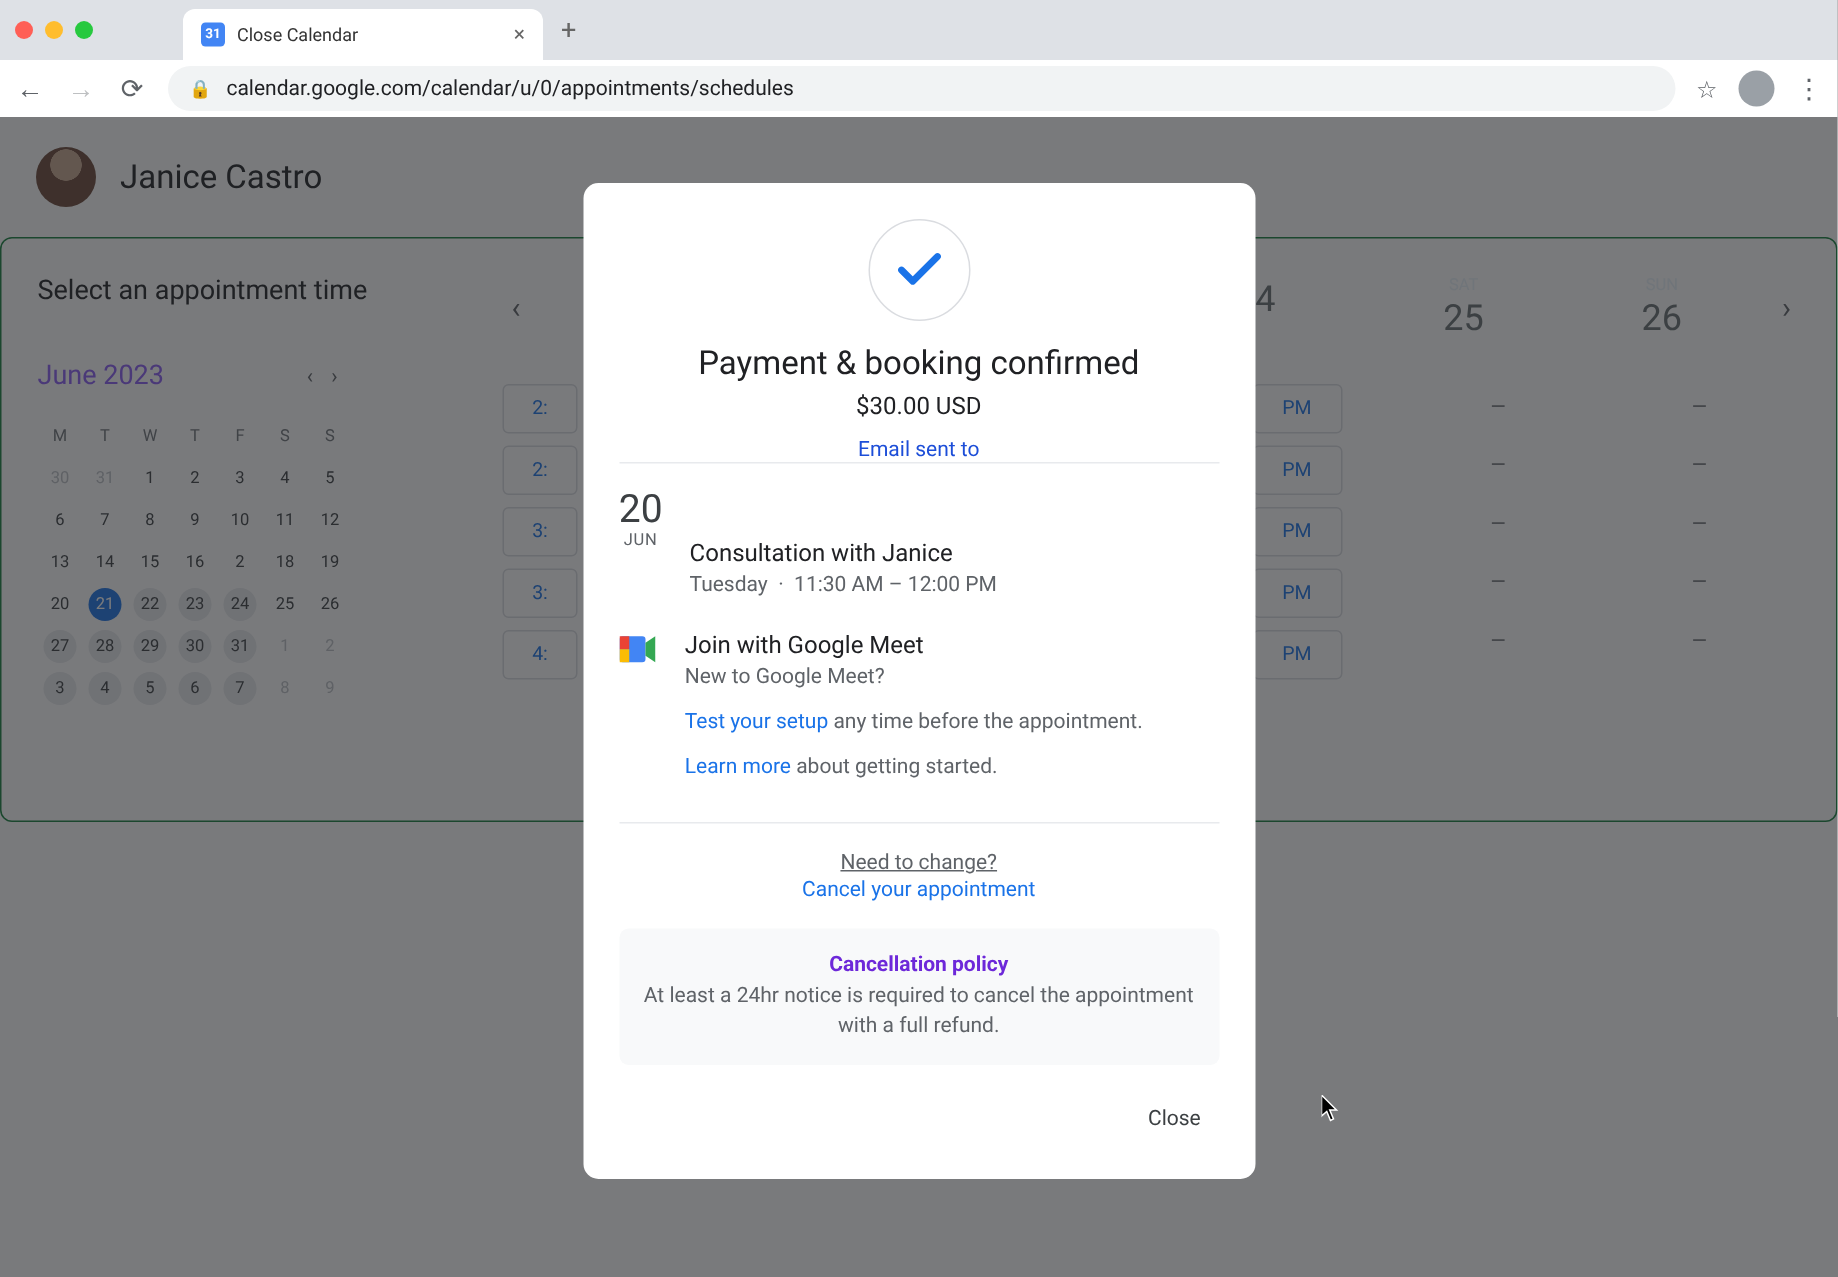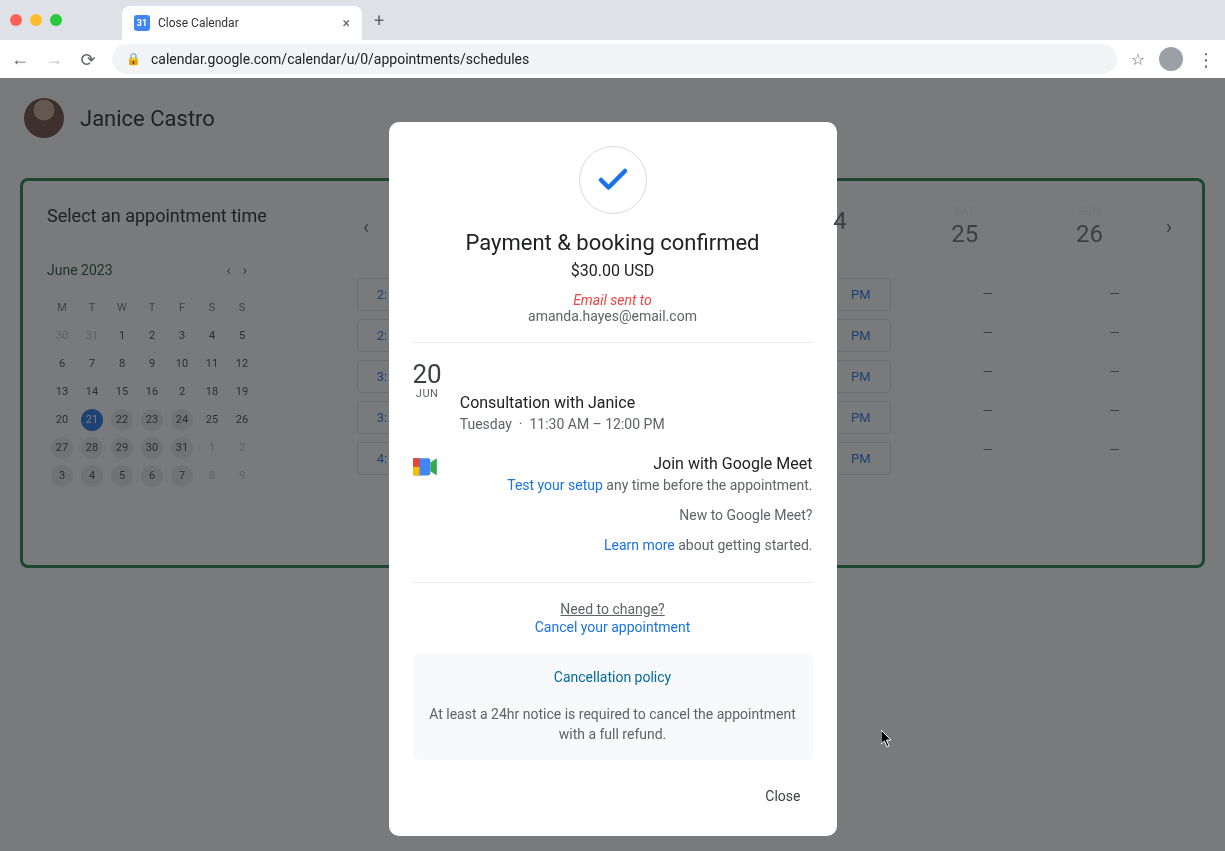--- a/index.html
+++ b/index.html
@@ -30,25 +30,25 @@
 .page { background: #fff; height: 773px; position: relative; }
 .header { padding: 20px 24px; display: flex; gap: 300px; }
 .provider { display: flex; align-items: center; gap: 16px; }
 .provider-avatar { width: 40px; height: 40px; border-radius: 50%; background: #6b4838; background-image: radial-gradient(circle at 50% 30%, #c9a890 30%, #6b4838 31%); }
 .provider-name { font-size: 22px; color: #202124; }
 .session-info { flex: 1; }
 .session-title { font-size: 22px; color: #3c4043; margin-bottom: 16px; }
 .session-detail { display: flex; gap: 14px; margin-bottom: 10px; color: #5f6368; font-size: 14px; align-items: start; }
 .meet-icon { width: 20px; height: 16px; background: linear-gradient(90deg, #4285f4 50%, #34a853 50%); border-radius: 2px; position: relative; }
 
-.booking-panel { margin: 20px; border: 3px solid #15803d; border-radius: 8px; padding: 24px; display: flex; height: 390px; }
+.booking-panel { border: 1px solid #15803d; border-radius: 8px; padding: 24px; display: flex; height: 390px; }
 .cal-side { width: 310px; }
 .select-title { font-size: 18px; color: #202124; margin-bottom: 36px; }
 .cal-header { display: flex; align-items: center; justify-content: space-between; margin-bottom: 16px; width: 200px; }
-.cal-month { font-size: 14px; color: #14532d; }
+.cal-month { font-size: 18px; color: #8b5cf6; }
 .cal-nav { display: flex; gap: 12px; }
 .cal-arrow { color: #5f6368; font-size: 14px; cursor: pointer; }
 .cal-grid { display: grid; grid-template-columns: repeat(7, 30px); gap: 0; }
 .cal-dow, .cal-day { text-align: center; font-size: 11px; color: #70757a; height: 28px; line-height: 28px; }
 .cal-day { color: #3c4043; position: relative; }
 .cal-day.muted { color: #bdc1c6; }
 .cal-day.selected::before { content: ''; position: absolute; width: 22px; height: 22px; background: #1a73e8; border-radius: 50%; top: 3px; left: 4px; z-index: -1; }
 .cal-day.selected { color: #fff; z-index: 0; }
 .cal-day.avail::before { content: ''; position: absolute; width: 22px; height: 22px; background: #e8eaed; border-radius: 50%; top: 3px; left: 4px; z-index: -1; }
 .cal-day.avail { z-index: 0; }
@@ -68,40 +68,40 @@
 .slot { border: 1px solid #dadce0; border-radius: 4px; padding: 8px 12px; font-size: 13px; color: #1a73e8; width: 100px; text-align: center; cursor: pointer; }
 .slot.empty { border: none; color: #5f6368; }
 
 
 .overlay { position: absolute; inset: 0; background: rgba(32,33,36,0.6); display: flex; justify-content: center; padding-top: 44px; }
 .modal { background: #fff; width: 448px; border-radius: 10px; padding: 24px; height: fit-content; }
 .check-circle { width: 68px; height: 68px; border: 1px solid #dadce0; border-radius: 50%; margin: 0 auto 16px; display: flex; align-items: center; justify-content: center; }
 .check-circle svg { width: 36px; height: 36px; }
 .modal h1 { font-size: 22px; font-weight: 400; text-align: center; color: #202124; margin-bottom: 6px; }
 .price { text-align: center; font-size: 16px; color: #202124; margin-bottom: 12px; }
-.email-sent { text-align: center; font-size: 14px; color: #ef4444; font-style: italic; }
+.email-sent { text-align: center; font-size: 14px; color: #1d4ed8; }
 .email-addr { text-align: center; font-size: 14px; color: #5f6368; margin-bottom: 18px; }
 .divider { border-top: 1px solid #e8eaed; margin: 0 0 18px; }
 .evt-row { display: flex; gap: 18px; margin-bottom: 22px; }
 .evt-date { text-align: center; }
 .evt-day { font-size: 26px; color: #3c4043; line-height: 1; }
 .evt-mon { font-size: 11px; color: #5f6368; letter-spacing: 0.5px; }
 .evt-info { flex: 1; }
 .evt-title { font-size: 16px; color: #202124; margin-bottom: 4px; margin-top: 32px; }
 .evt-time { font-size: 14px; color: #5f6368; }
-.meet-row { display: flex; gap: 18px; margin-bottom: 18px; text-align: right; }
+.meet-row { display: flex; gap: 18px; margin-bottom: 18px; }
 .meet-badge { width: 26px; height: 22px; margin-top: 2px; }
 .meet-info { flex: 1; font-size: 14px; }
 .meet-title { color: #202124; margin-bottom: 4px; font-size: 16px; }
 .meet-text { color: #5f6368; margin-bottom: 14px; }
 .link { color: #1a73e8; cursor: pointer; }
 .change-section { text-align: center; font-size: 14px; margin-bottom: 18px; }
 .change-q { color: #5f6368; margin-bottom: 2px; text-decoration: underline; }
 .policy-box { background: #f8f9fa; border-radius: 6px; padding: 16px; text-align: center; font-size: 14px; margin-bottom: 20px; }
-.policy-title { color: #0369a1; font-weight: 400; margin-bottom: 20px; }
+.policy-title { color: #6d28d9; font-weight: 700; margin-bottom: 4px; }
 .policy-text { color: #5f6368; line-height: 1.4; }
 .modal-footer { text-align: right; }
 .close-btn { color: #3c4043; font-size: 14px; padding: 8px 12px; cursor: pointer; background: none; border: none; }
 
 .cursor { position: absolute; top: 730px; left: 881px; font-size: 16px; color: #000; pointer-events: none; z-index: 100; }
 </style>
 </head>
 <body>
 
 <div class="browser-chrome">
@@ -268,21 +268,20 @@
   <div class="overlay">
     <div class="modal">
       <div class="check-circle">
         <svg viewBox="0 0 24 24" fill="none" stroke="#1a73e8" stroke-width="3" stroke-linecap="round" stroke-linejoin="round">
             <polyline points="4 12 9 17 20 6"></polyline>
           </svg>
       </div>
       <h1>Payment &amp; booking confirmed</h1>
       <div class="price">$30.00 USD</div>
       <div class="email-sent">Email sent to</div>
-      <div class="email-addr">amanda.hayes@email.com</div>
       <div class="divider"></div>
 
       <div class="evt-row">
         <div class="evt-date">
           <div class="evt-day">20</div>
           <div class="evt-mon">JUN</div>
         </div>
         <div class="evt-info">
           <div class="evt-title">Consultation with Janice</div>
           <div class="evt-time"><span>Tuesday</span> &nbsp;·&nbsp; <span>11:30 AM – 12:00 PM</span></div>
@@ -293,22 +292,22 @@
         <div class="meet-badge">
           <svg viewBox="0 0 24 20">
               <rect x="0" y="2" width="16" height="16" rx="2" fill="#4285f4"></rect>
               <polygon points="16,6 22,2 22,18 16,14" fill="#34a853"></polygon>
               <rect x="0" y="2" width="6" height="8" fill="#ea4335"></rect>
               <rect x="0" y="10" width="6" height="8" fill="#fbbc04"></rect>
             </svg>
         </div>
         <div class="meet-info">
           <div class="meet-title">Join with Google Meet</div>
+          <div class="meet-text">New to Google Meet?</div>
           <div class="meet-text"><span class="link">Test your setup</span><span> any time before the appointment.</span></div>
-          <div class="meet-text">New to Google Meet?</div>
           <div class="meet-text" style="margin-bottom:11px"><span class="link">Learn more</span><span> about getting started.</span></div>
         </div>
       </div>
 
       <div class="divider"></div>
       <div class="change-section">
         <div class="change-q">Need to change?</div>
         <div class="link">Cancel your appointment</div>
       </div>
 

